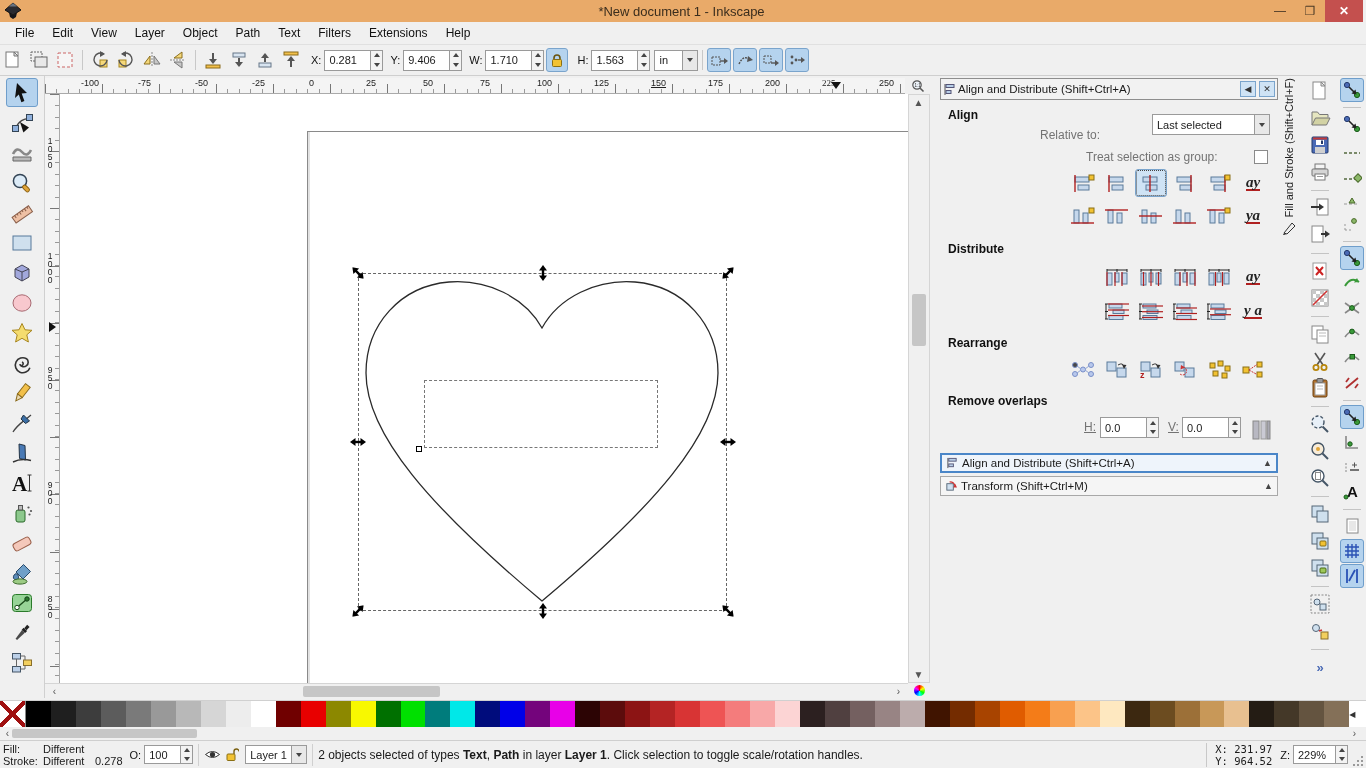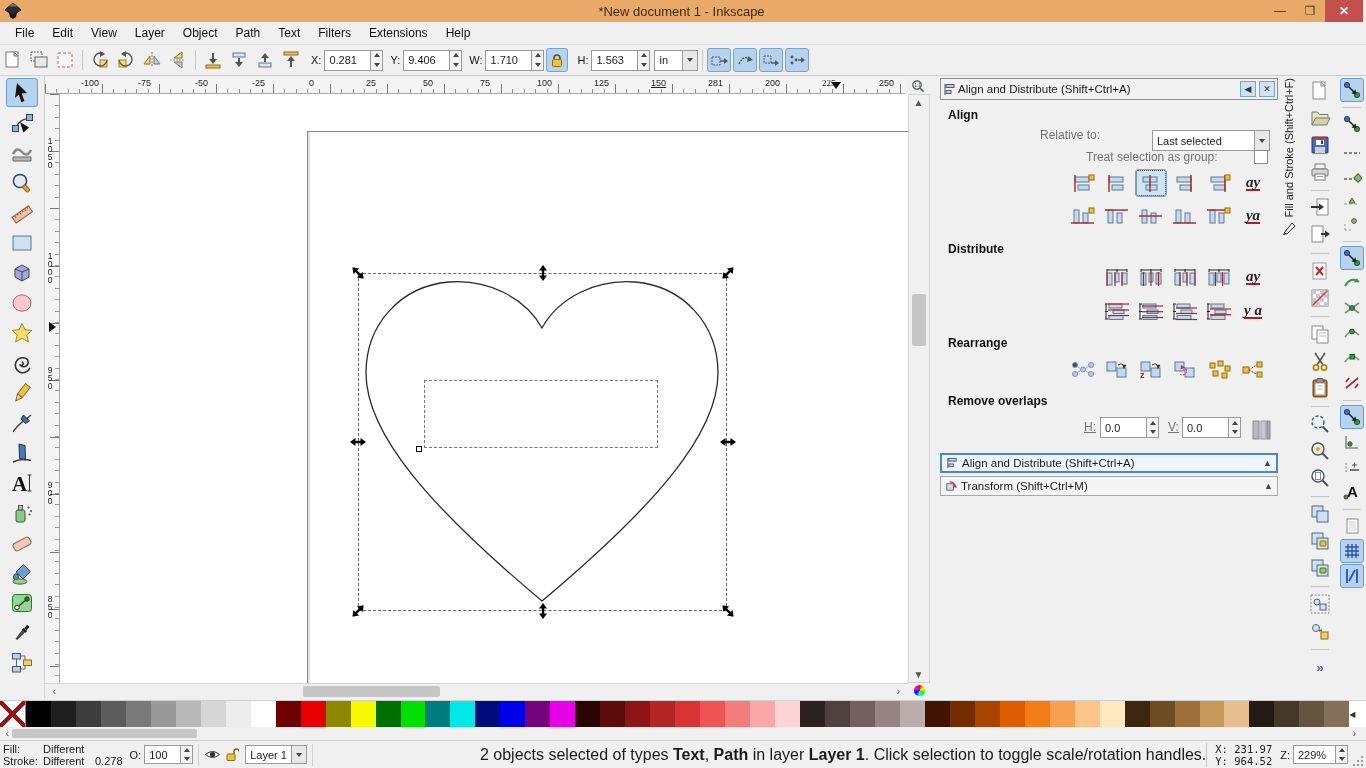--- a/index.html
+++ b/index.html
@@ -109,21 +109,21 @@
   .palette-end { width:9px; display:flex; align-items:center; font-size:8px; color:#333; }
   .palscroll { position:absolute; left:0; top:727px; width:1366px; height:13px; background:#f0f0f0; }
 
   
   .statusbar { position:absolute; left:0; top:740px; width:1366px; height:28px; background:#f0f0f0; border-top:1px solid #cfcfcf; display:flex; align-items:center; font-size:11px; }
   .fs-block { display:flex; flex-direction:column; justify-content:center; margin-left:3px; line-height:12px; font-size:11px; }
   .fs-row { display:flex; }
   .fs-row .lbl { width:40px; }
   .fs-row .v { width:52px; }
   .sb-sep { width:1px; height:22px; background:#d0d0d0; margin:0 5px; }
-  .msg { flex:1; font-size:16px; white-space:nowrap; overflow:hidden;text-align:right; }
+  .msg { flex:1; font-size:12px; white-space:nowrap; overflow:hidden; }
   .coords { font-family:"DejaVu Sans Mono",monospace; font-size:10.5px; line-height:12px; text-align:left; margin-right:8px; border-left:1px solid #c8c8c8; padding-left:8px; }
   .grip { width:12px; height:12px; margin:12px 2px 0 4px;
      background:radial-gradient(circle at 2px 10px,#9a9a9a 1.2px,transparent 1.5px),
                 radial-gradient(circle at 6px 10px,#9a9a9a 1.2px,transparent 1.5px),
                 radial-gradient(circle at 10px 10px,#9a9a9a 1.2px,transparent 1.5px),
                 radial-gradient(circle at 6px 6px,#9a9a9a 1.2px,transparent 1.5px),
                 radial-gradient(circle at 10px 6px,#9a9a9a 1.2px,transparent 1.5px),
                 radial-gradient(circle at 10px 2px,#9a9a9a 1.2px,transparent 1.5px); }
 </style>
 </head>
@@ -471,21 +471,21 @@
       <span class="rlabel" style="left: 91px;">-75</span>
       <span class="rlabel" style="left: 148px;">-50</span>
       <span class="rlabel" style="left: 205px;">-25</span>
       <span class="rlabel" style="left: 262px;">0</span>
       <span class="rlabel" style="left: 319px;">25</span>
       <span class="rlabel" style="left: 376px;">50</span>
       <span class="rlabel" style="left: 433px;">75</span>
       <span class="rlabel" style="left: 490px;">100</span>
       <span class="rlabel" style="left: 547px;">125</span>
       <span class="rlabel" style="left: 604px; text-decoration: underline;">150</span>
-      <span class="rlabel" style="left: 661px;">281</span>
+      <span class="rlabel" style="left: 661px;">175</span>
       <span class="rlabel" style="left: 718px;">200</span>
       <span class="rlabel" style="left: 775px; font-family: Liberation Serif, serif;">225</span>
       <span class="rlabel" style="left: 832px;">250</span>
       <div class="hmarker" style="left: 786px;"></div>
     </div>
   <div class="vruler" id="vruler">
       <span class="rlabel" style="top: 42px;">1050</span>
       <span class="rlabel" style="top: 156.5px;">1000</span>
       <span class="rlabel" style="top: 271px;">950</span>
       <span class="rlabel" style="top: 385.5px;">900</span>
@@ -569,21 +569,21 @@
             <rect x="3" y="1.5" width="8" height="3" fill="#b8cfe8" stroke="#557"></rect>
             <rect x="3" y="7.5" width="5" height="3" fill="#b8cfe8" stroke="#557"></rect>
           </svg>
         <span class="ph-title">Align and Distribute (Shift+Ctrl+A)</span>
         <span class="ph-btn">◀</span>
         <span class="ph-btn">✕</span>
       </div>
 
       <div class="sect-label" style="left:8px;top:30px;">Align</div>
       <div class="form-label" style="left:100px;top:50px;">Relative to:</div>
-      <div class="combo" style="position:absolute;left:212px;top:52px;width:118px;">
+      <div class="combo" style="position:absolute;left:212px;top:36px;width:118px;">
         <div class="cval">Last selected</div>
         <div class="cbtn">
             <span class="arr-dn"></span>
           </div>
       </div>
       <div class="form-label" style="left:146px;top:72px;">Treat selection as group:</div>
       <div class="checkbox" style="left:314px;top:72px;"></div>
 
       <span id="align-row1"><div class="mini-btn" style="left: 128px; top: 92px;">
             <svg width="26" height="19" viewBox="0 0 26 19">

